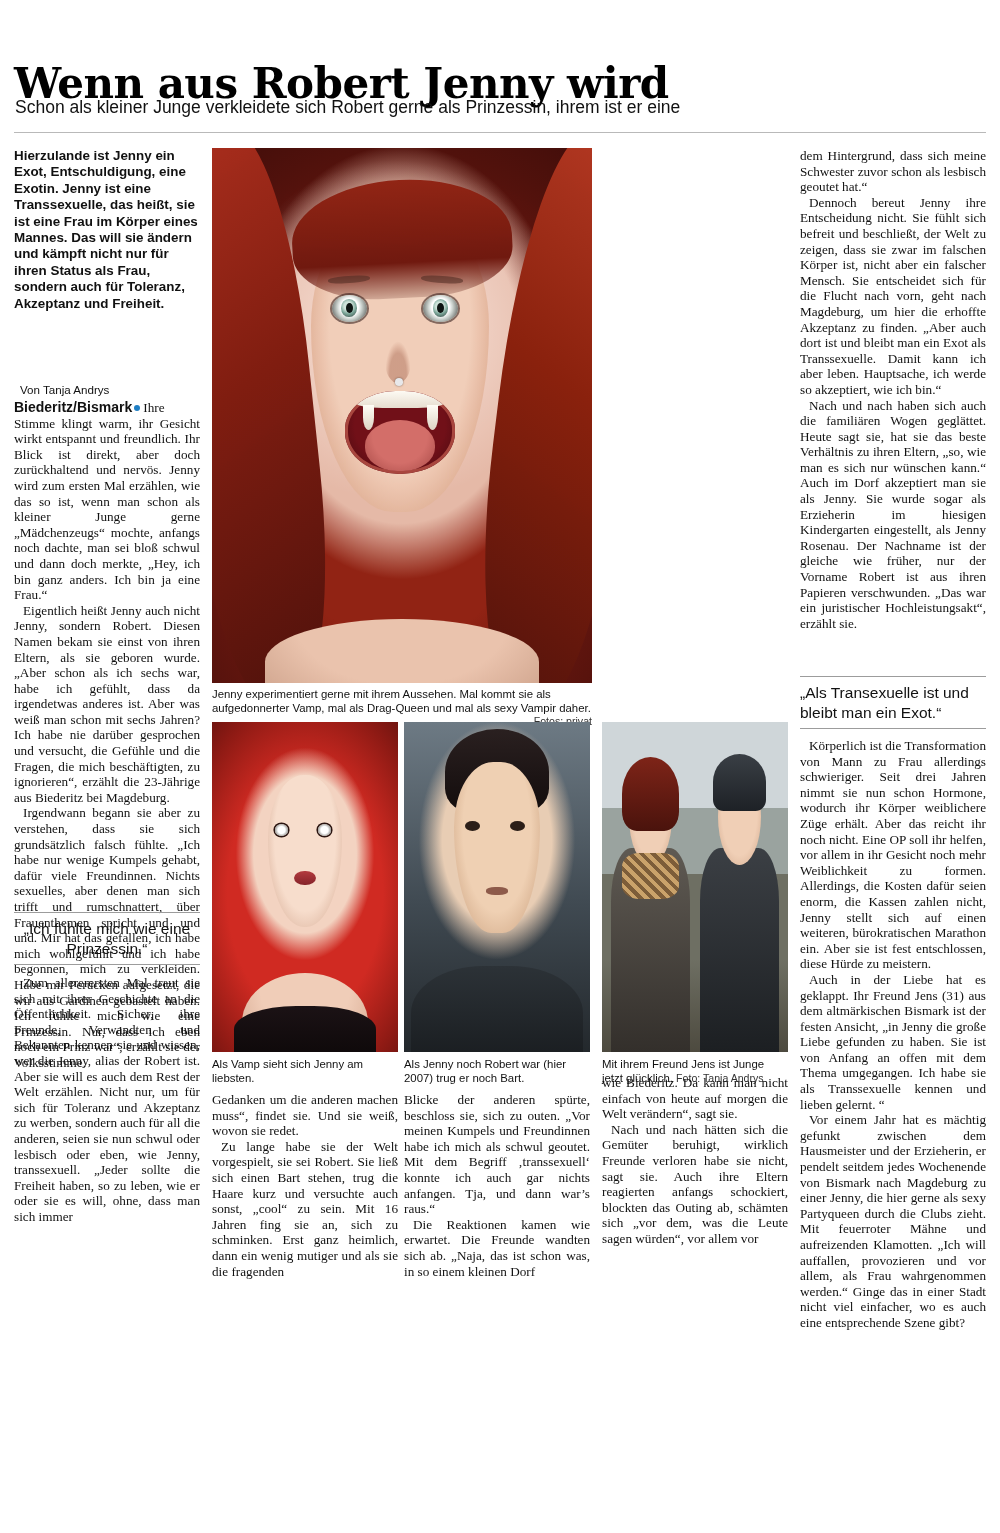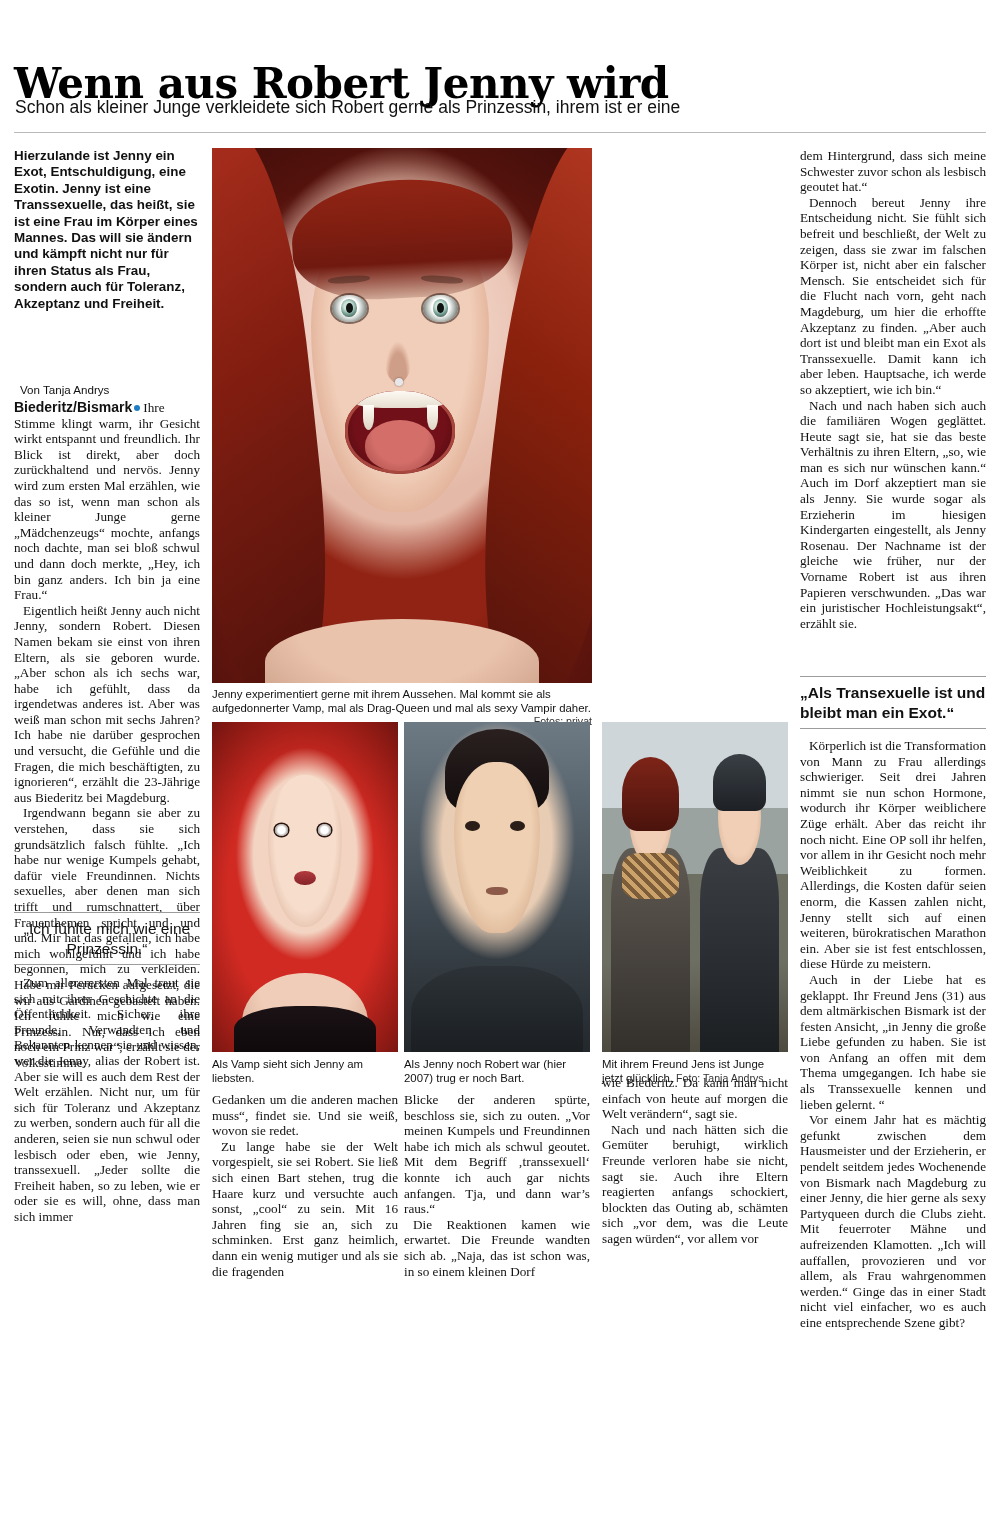--- a/index.html
+++ b/index.html
@@ -468,21 +468,21 @@
   </div>
 
   <div class="col" style="left:800px; top:148px; width:186px;">
     <p class="noindent">dem Hintergrund, dass sich meine Schwester zuvor schon als lesbisch geoutet hat.“</p>
     <p>Dennoch bereut Jenny ihre Entscheidung nicht. Sie fühlt sich befreit und beschließt, der Welt zu zeigen, dass sie zwar im falschen Körper ist, nicht aber ein falscher Mensch. Sie entscheidet sich für die Flucht nach vorn, geht nach Magdeburg, um hier die erhoffte Akzeptanz zu finden. „Aber auch dort ist und bleibt man ein Exot als Transsexuelle. Damit kann ich aber leben. Hauptsache, ich werde so akzeptiert, wie ich bin.“</p>
     <p>Nach und nach haben sich auch die familiären Wogen geglättet. Heute sagt sie, hat sie das beste Verhältnis zu ihren Eltern, „so, wie man es sich nur wünschen kann.“ Auch im Dorf akzeptiert man sie als Jenny. Sie wurde sogar als Erzieherin im hiesigen Kindergarten eingestellt, als Jenny Rosenau. Der Nachname ist der gleiche wie früher, nur der Vorname Robert ist aus ihren Papieren verschwunden. „Das war ein juristischer Hochleistungsakt“, erzählt sie.</p>
   </div>
 
   <div style="position:absolute; left:800px; top:676px; width:186px;">
     <div class="rule"></div>
-    <div class="crosshead" style="padding:6px 0 6px;font-weight:bold;">„Als Transexuelle ist und bleibt man ein Exot.“</div>
+    <div class="crosshead" style="padding:6px 0 6px;">„Als Transexuelle ist und bleibt man ein Exot.“</div>
     <div class="rule"></div>
   </div>
 
   <div class="col" style="left:800px; top:738px; width:186px;">
     <p>Körperlich ist die Transformation von Mann zu Frau allerdings schwieriger. Seit drei Jahren nimmt sie nun schon Hormone, wodurch ihr Körper weiblichere Züge erhält. Aber das reicht ihr noch nicht. Eine OP soll ihr helfen, vor allem in ihr Gesicht noch mehr Weiblichkeit zu formen. Allerdings, die Kosten dafür seien enorm, die Kassen zahlen nicht, Jenny stellt sich auf einen weiteren, bürokratischen Marathon ein. Aber sie ist fest entschlossen, diese Hürde zu meistern.</p>
     <p>Auch in der Liebe hat es geklappt. Ihr Freund Jens (31) aus dem altmärkischen Bismark ist der festen Ansicht, „in Jenny die große Liebe gefunden zu haben. Sie ist von Anfang an offen mit dem Thema umgegangen. Ich habe sie als Transsexuelle kennen und lieben gelernt. “</p>
     <p>Vor einem Jahr hat es mächtig gefunkt zwischen dem Hausmeister und der Erzieherin, er pendelt seitdem jedes Wochenende von Bismark nach Magdeburg zu einer Jenny, die hier gerne als sexy Partyqueen durch die Clubs zieht. Mit feuerroter Mähne und aufreizenden Klamotten. „Ich will auffallen, provozieren und vor allem, als Frau wahrgenommen werden.“ Ginge das in einer Stadt nicht viel einfacher, wo es auch eine entsprechende Szene gibt?</p>
   </div>
 
 </div>

